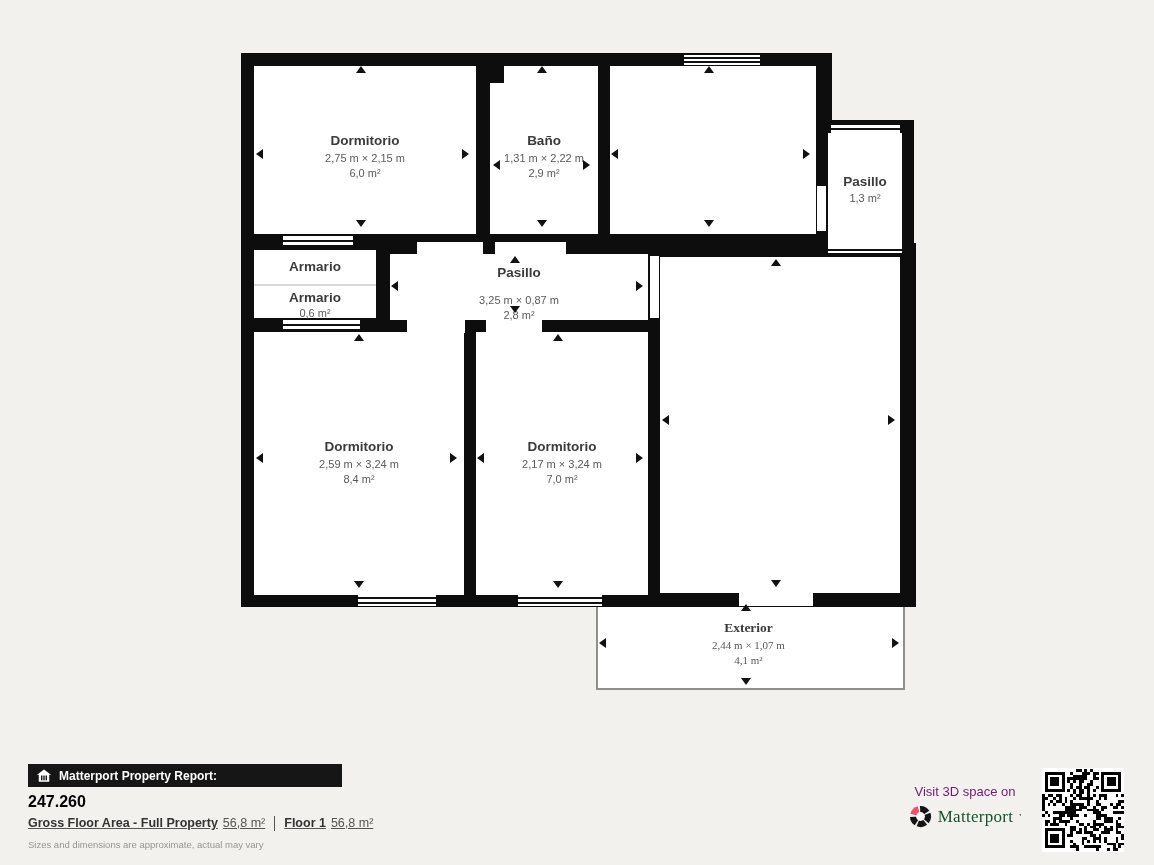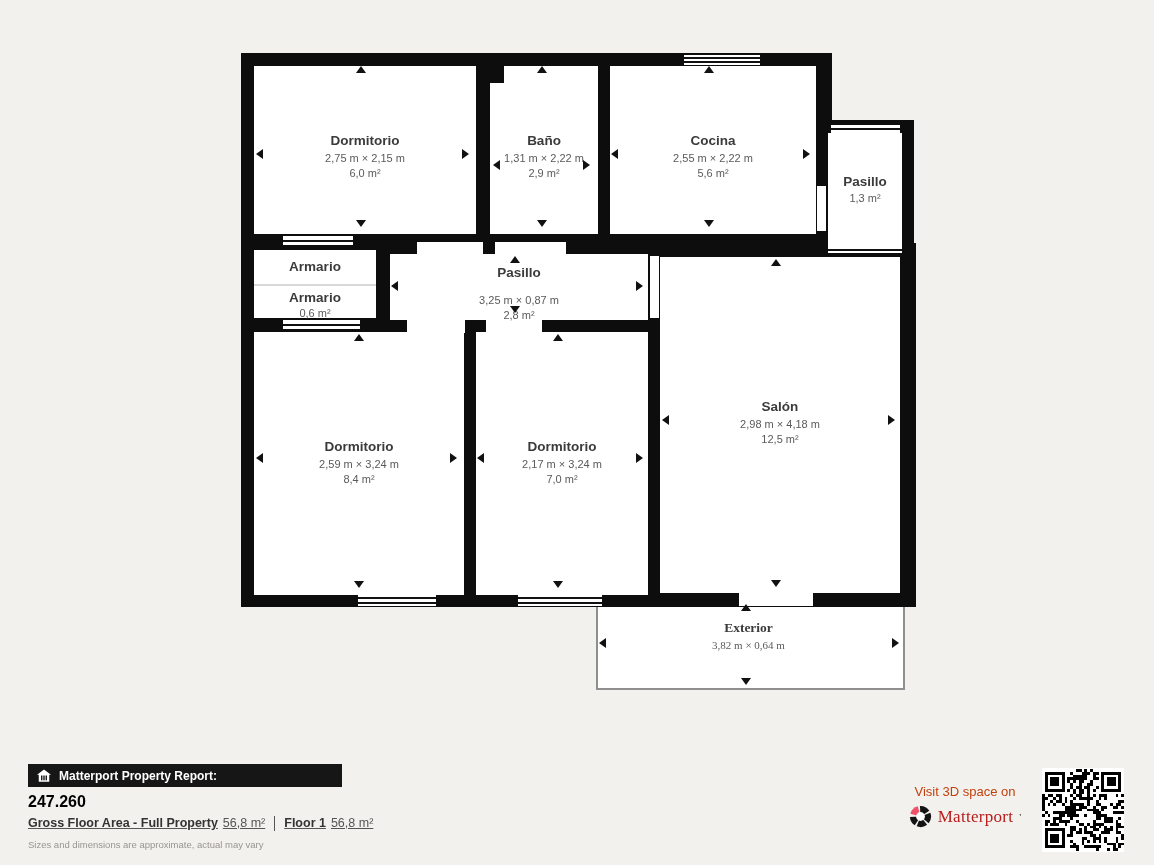--- a/index.html
+++ b/index.html
@@ -36,23 +36,23 @@
   .report-bar-title{font-size:12px;font-weight:700;}
   .ref-number{position:absolute;left:28px;top:793px;font-size:16px;font-weight:700;color:#000000;z-index:7;}
   .gfa-line{position:absolute;left:28px;top:816px;font-size:12.5px;color:#555;z-index:7;display:flex;align-items:flex-start;text-decoration:underline;}
   .gfa-line .lbl{font-weight:700;color:#333;}
   .gfa-line .val{margin-left:5px;color:#555;}
   .vline{display:inline-block;width:0;height:15px;border-left:1.5px solid #555;margin:0 9px;}
   .disclaimer{position:absolute;left:28px;top:839px;font-size:9.5px;color:#979590;z-index:7;}
 
   
   .promo{position:absolute;left:898px;top:784px;width:134px;text-align:center;z-index:7;}
-  .visit-text{font-size:13px;color:#c2410c;}
+  .visit-text{font-size:13px;color:#701a75;}
   .brand-row{margin-top:6px;display:flex;align-items:center;justify-content:center;gap:6px;}
-  .brand-word{font-family:"Liberation Serif",serif;font-size:17px;color:#b91c1c;letter-spacing:.3px;}
+  .brand-word{font-family:"Liberation Serif",serif;font-size:17px;color:#14532d;letter-spacing:.3px;}
   .brand-tm{font-size:9px;vertical-align:super;color:#141414;}
   .qr{position:absolute;left:1042px;top:768px;width:82px;height:84px;background:#fff;z-index:7;}
   .qr svg{width:100%;height:100%;display:block;}
 </style>
 </head>
 <body>
 
 <div class="canvas">
 
   <div class="plan">
@@ -96,59 +96,50 @@
     <div class="room-label" style="left:254px;top:133px;width:222px;">
       <div class="room-title">Dormitorio</div>
       <div class="room-dims">2,75 m × 2,15 m</div>
       <div class="room-area">6,0 m²</div>
     </div>
     <div class="room-label" style="left:488px;top:133px;width:112px;">
       <div class="room-title">Baño</div>
       <div class="room-dims">1,31 m × 2,22 m</div>
       <div class="room-area">2,9 m²</div>
     </div>
-    <div class="room-label" style="left:610px;top:133px;width:206px;">
-      <div class="room-title">Cocina</div>
-      <div class="room-dims">2,55 m × 2,22 m</div>
-      <div class="room-area">5,6 m²</div>
-    </div>
     <div class="room-label" style="left:824px;top:174px;width:82px;">
       <div class="room-title">Pasillo</div>
       <div class="room-area">1,3 m²</div>
     </div>
     <div class="room-label" style="left:254px;top:259px;width:122px;">
       <div class="room-title">Armario</div>
     </div>
     <div class="room-label" style="left:254px;top:290px;width:122px;">
       <div class="room-title">Armario</div>
       <div class="room-area" style="margin-top:0;">0,6 m²</div>
     </div>
     <div class="room-label" style="left:390px;top:265px;width:258px;">
       <div class="room-title">Pasillo</div>
       <div class="room-dims" style="margin-top:12px;">3,25 m × 0,87 m</div>
       <div class="room-area">2,8 m²</div>
     </div>
-    <div class="room-label" style="left:660px;top:399px;width:240px;">
-      <div class="room-title">Salón</div>
-      <div class="room-dims">2,98 m × 4,18 m</div>
-      <div class="room-area">12,5 m²</div>
-    </div>
     <div class="room-label" style="left:254px;top:439px;width:210px;">
       <div class="room-title">Dormitorio</div>
       <div class="room-dims">2,59 m × 3,24 m</div>
       <div class="room-area">8,4 m²</div>
     </div>
     <div class="room-label" style="left:476px;top:439px;width:172px;">
       <div class="room-title">Dormitorio</div>
       <div class="room-dims">2,17 m × 3,24 m</div>
       <div class="room-area">7,0 m²</div>
     </div>
     <div class="room-label" style="left:596px;top:620px;width:305px;font-family:Liberation Serif, serif;">
       <div class="room-title">Exterior</div>
-      <div class="room-dims">3,82 m × 0,64 m</div>
+      <div class="room-dims">2,44 m × 1,07 m</div>
+      <div class="room-area">4,1 m²</div>
     </div>
 
     <div class="arw au" style="left:356px;top:66px;"></div>
     <div class="arw ad" style="left:356px;top:220px;"></div>
     <div class="arw al" style="left:256px;top:149px;"></div>
     <div class="arw ar" style="left:462px;top:149px;"></div>
     <div class="arw au" style="left:537px;top:66px;"></div>
     <div class="arw ad" style="left:537px;top:220px;"></div>
     <div class="arw al" style="left:493px;top:160px;"></div>
     <div class="arw ar" style="left:583px;top:160px;"></div>

